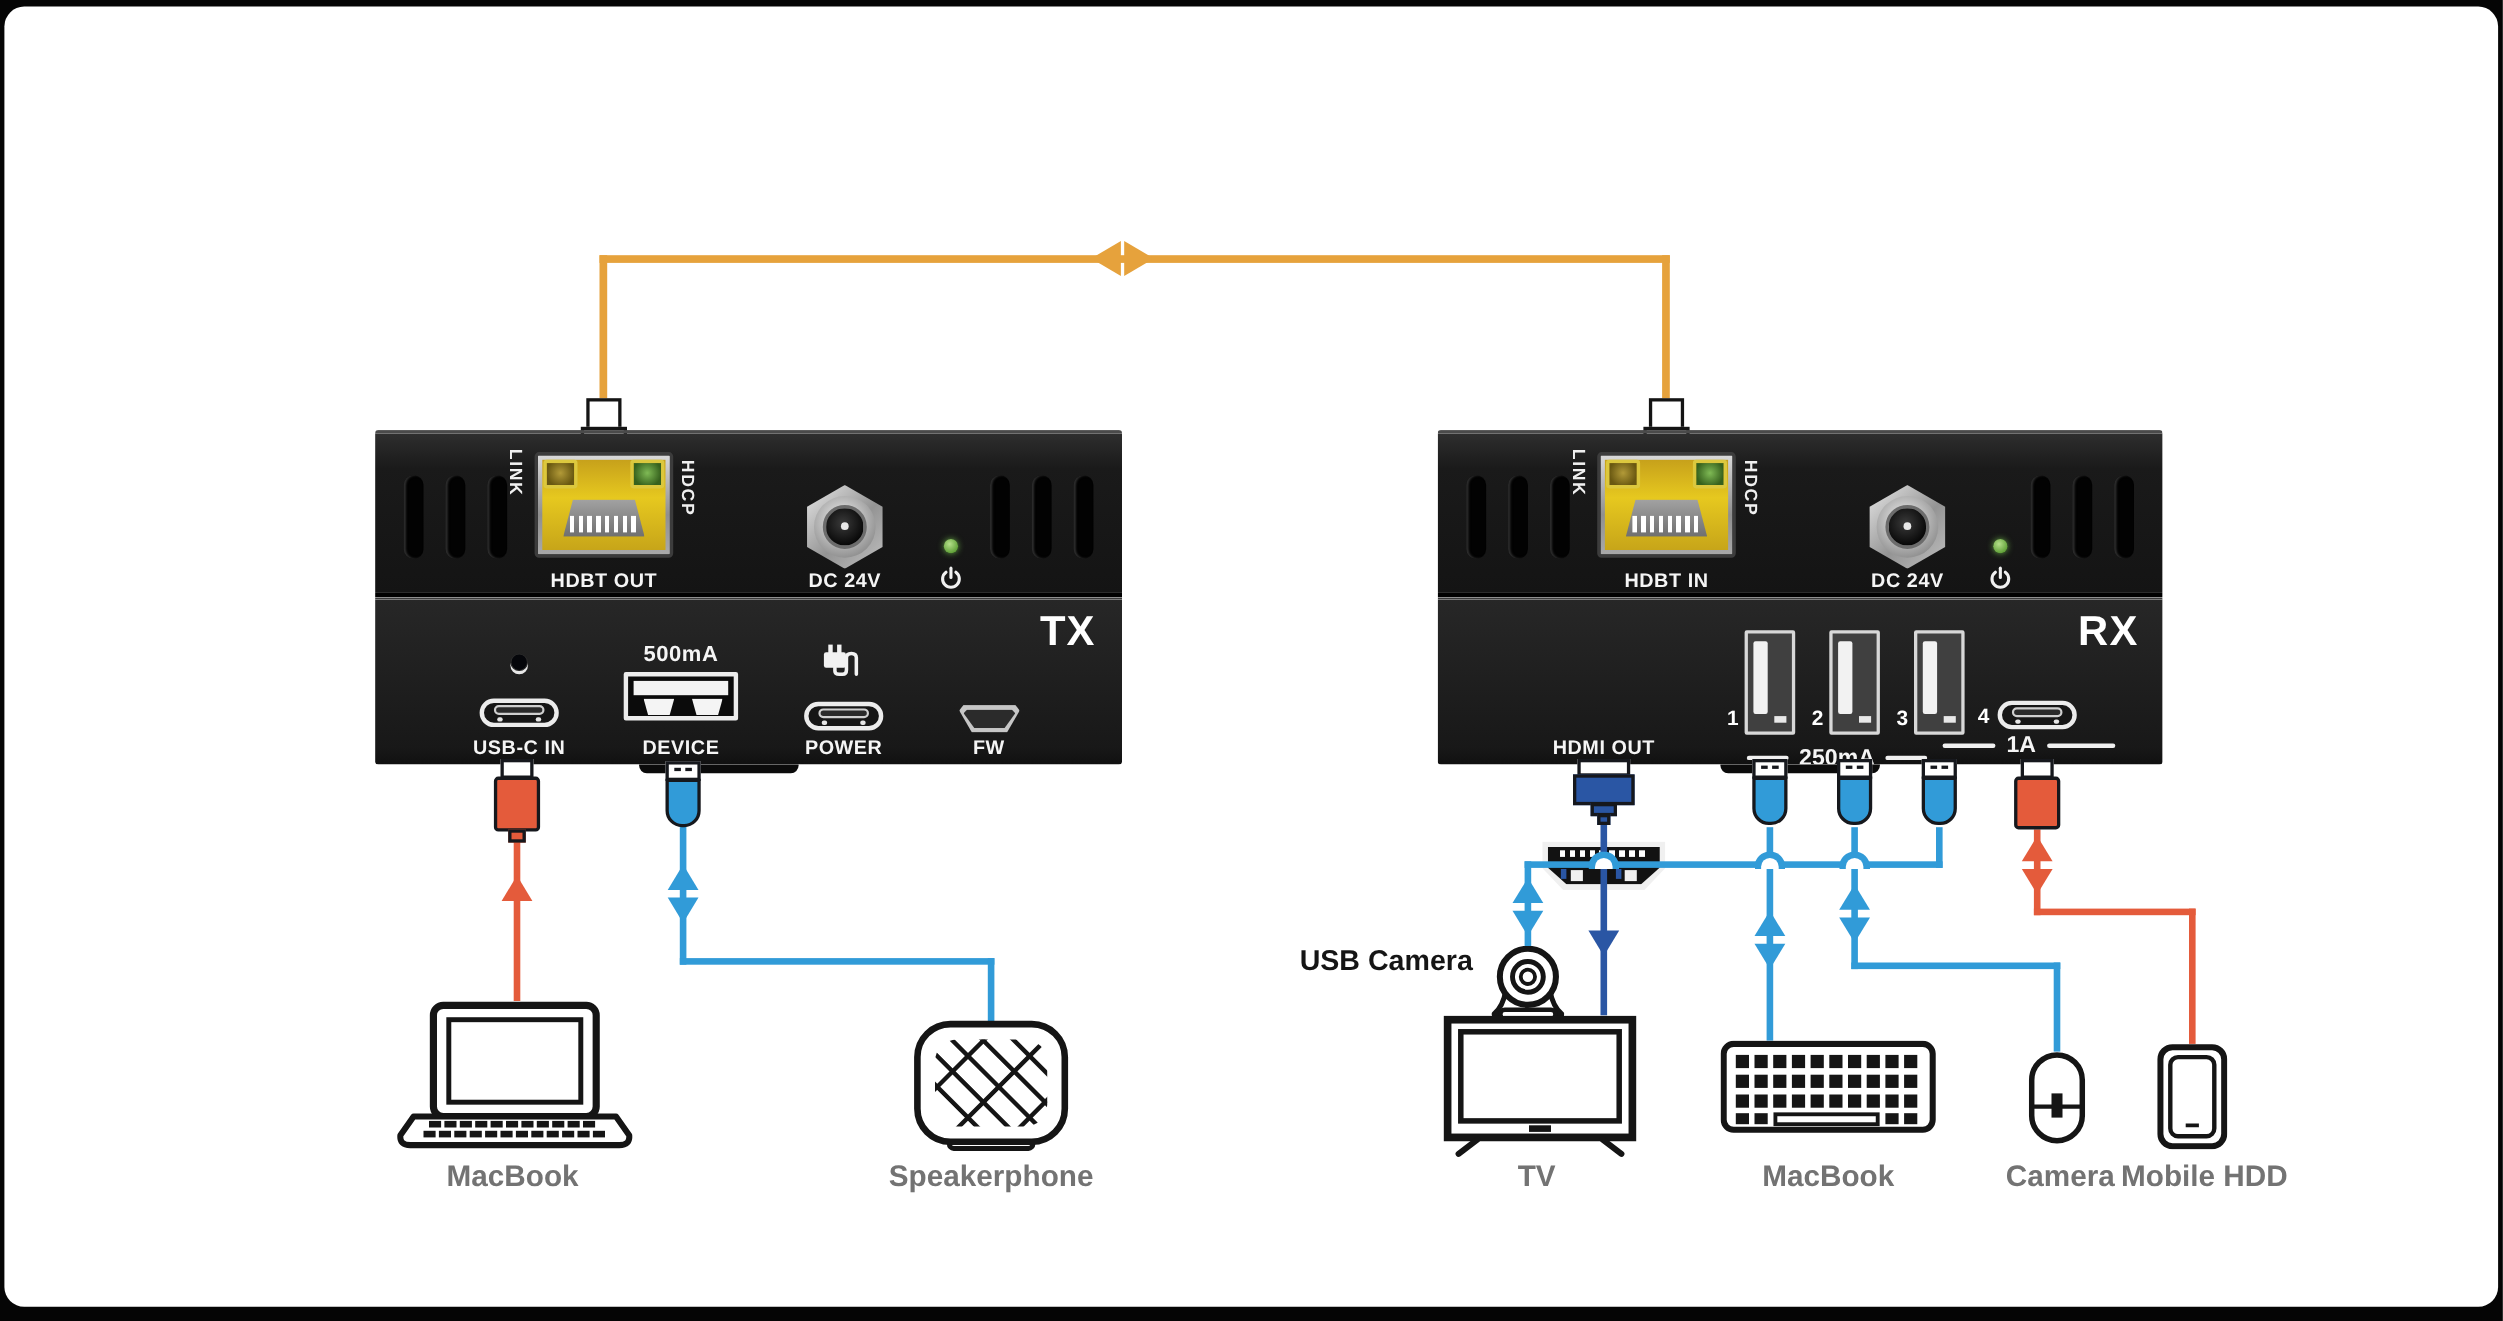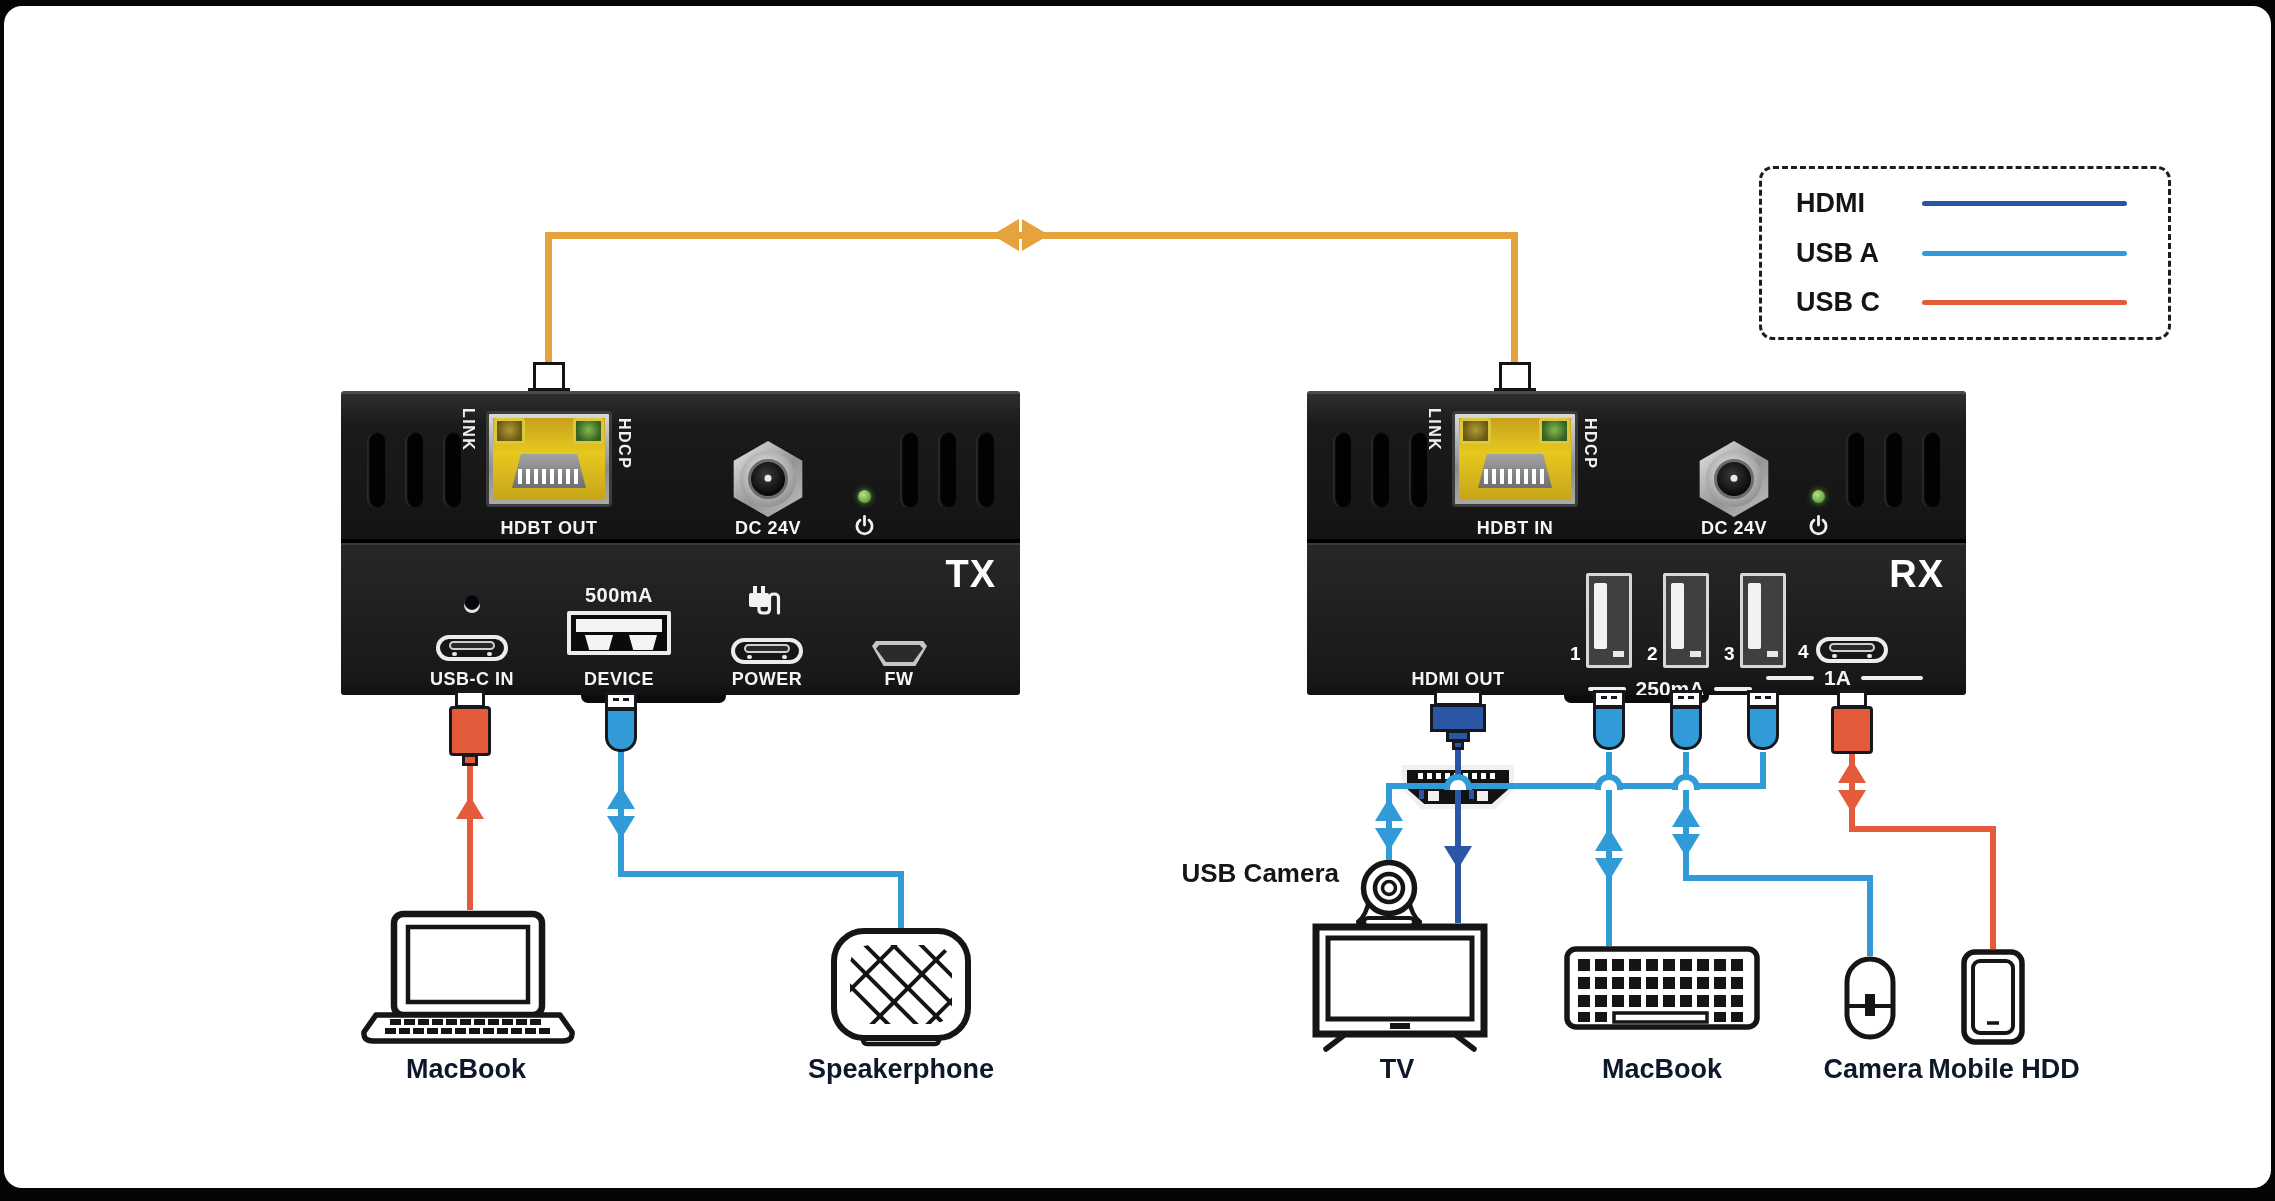--- a/index.html
+++ b/index.html
@@ -85,44 +85,30 @@
   .numlab{position:absolute;color:#fff;font-weight:bold;font-size:19px;}
   .amp{position:absolute;display:flex;align-items:center;justify-content:center;color:#f5f5f5;font-weight:bold;font-size:21px;}
   .amp .dash{height:4px;background:#f0f0f0;border-radius:2px;}
 
   
   .cap{position:absolute;background:#fff;border:3px solid #16181d;box-sizing:border-box;}
   .plugbody{position:absolute;background:var(--c);border:3px solid #16181d;box-sizing:border-box;}
   .pin2:before,.pin2:after{content:"";position:absolute;top:3px;width:6px;height:3px;background:#16181d;}
   .pin2:before{left:5px;} .pin2:after{right:5px;}
 
-  .devlabel{position:absolute;top:1048px;font-size:27px;font-weight:bold;color:#0f172a;text-align:center;}
+  .devlabel{position:absolute;top:1048px;font-size:27px;font-weight:bold;color:#737373;text-align:center;}
   .camlabel{position:absolute;left:1170px;top:852px;width:165px;font-size:26px;font-weight:bold;color:#151515;text-align:right;}
   svg{display:block;}
 </style>
 </head>
 <body>
 
 <div class="stage">
 <div class="card">
 
-  <div class="legend">
-    <div class="legend-row">
-      <span class="legend-label">HDMI</span>
-      <span class="legend-line col-hdmi"></span>
-    </div>
-    <div class="legend-row">
-      <span class="legend-label">USB A</span>
-      <span class="legend-line col-usba"></span>
-    </div>
-    <div class="legend-row">
-      <span class="legend-label">USB C</span>
-      <span class="legend-line col-usbc"></span>
-    </div>
-  </div>
 
   <div class="col-hdbt">
     <div class="seg" style="left:541px;top:226px;width:7px;height:132px"></div>
     <div class="seg" style="left:541px;top:226px;width:973px;height:7px"></div>
     <div class="seg" style="left:1507px;top:226px;width:7px;height:132px"></div>
     <div class="tri-l" style="left:988px;top:213px"></div>
     <div class="tri-r" style="left:1018px;top:213px"></div>
   </div>
 
   <div>

